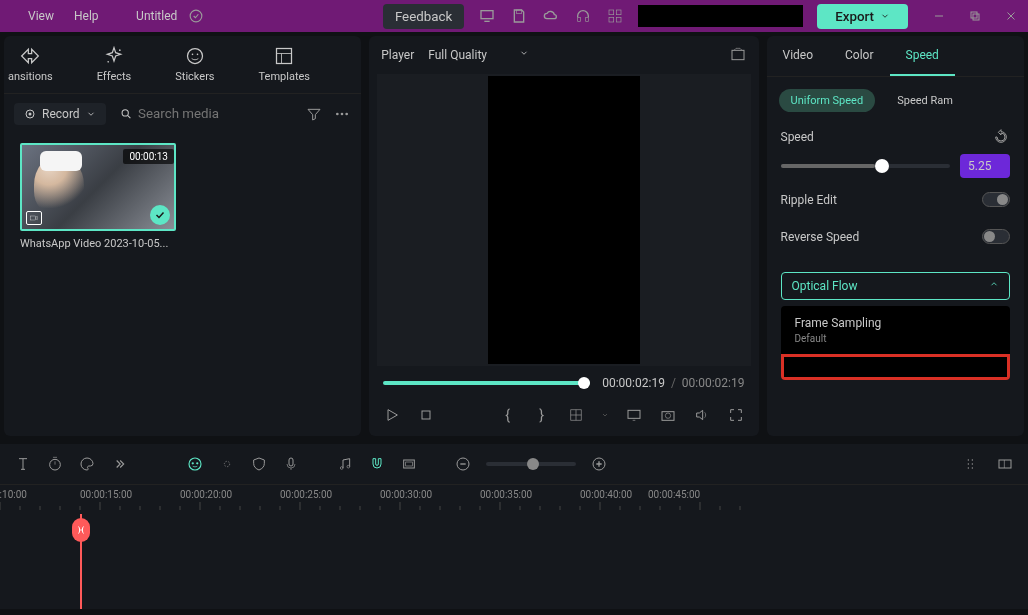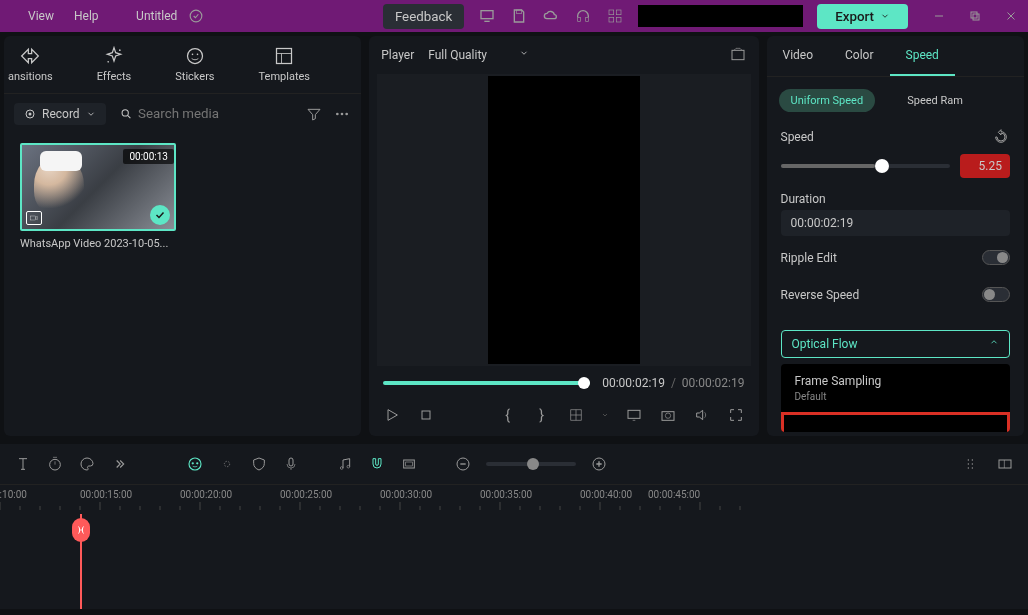--- a/index.html
+++ b/index.html
@@ -39,30 +39,30 @@
 .scrub-track{flex:1;height:4px;background:#5de6c5;border-radius:2px;position:relative}
 .scrub-thumb{position:absolute;right:0;top:-4px;width:12px;height:12px;background:#fff;border-radius:50%}
 .timecode{font-size:12px;color:#c8c8c8}
 .timecode .sep{color:#666;margin:0 6px}
 .player-ctrls{display:flex;align-items:center;padding:6px 14px 12px;gap:16px}
 .player-ctrls .spacer{flex:1}
 .right-panel{width:258px;background:#15181d;border-radius:6px;display:flex;flex-direction:column;padding-bottom:4px}
 .rtabs{display:flex;border-bottom:1px solid #222}
 .rtab{padding:12px 16px;cursor:pointer;color:#c8c8c8}
 .rtab.active{color:#5de6c5;border-bottom:2px solid #5de6c5}
-.subtabs{display:flex;gap:20px;padding:12px}
+.subtabs{display:flex;gap:10px;padding:12px}
 .pill{padding:5px 12px;border-radius:12px;cursor:pointer;font-size:11px}
 .pill.active{background:#2a4a42;color:#5de6c5}
 .section{padding:4px 14px 10px}
 .sec-row{display:flex;align-items:center;justify-content:space-between;margin-bottom:8px}
 .slider-row{display:flex;align-items:center;gap:10px}
 .hslider{flex:1;height:4px;background:#2a2e35;border-radius:2px;position:relative}
 .hslider-fill{position:absolute;left:0;top:0;height:4px;background:#666;border-radius:2px}
 .hslider-thumb{position:absolute;top:-5px;width:14px;height:14px;background:#fff;border-radius:50%}
-.val-box{width:50px;background:#b91c1c;padding:5px 8px;border-radius:4px;text-align:right}
+.val-box{width:50px;background:#6d28d9;padding:5px 8px;border-radius:4px;text-align:left}
 .dur-box{width:100%;background:#1e2228;padding:6px 10px;border-radius:4px;margin-top:4px}
 .toggle{width:28px;height:15px;background:#2a2e35;border-radius:8px;position:relative;cursor:pointer;border:1px solid #555}
 .toggle::after{content:"";position:absolute;width:11px;height:11px;background:#888;border-radius:50%;top:1px;left:1px}
 .toggle.right::after{left:auto;right:1px}
 .dropdown{width:100%;border:1px solid #5de6c5;border-radius:4px;padding:6px 10px;display:flex;justify-content:space-between;align-items:flex-start;cursor:pointer;margin-top:6px;color:#5de6c5}
 .dd-menu{margin:4px 14px 0;background:#000000;border-radius:4px;overflow:hidden}
 .dd-item{padding:10px 14px;cursor:pointer}
 .dd-item.highlight{border:3px solid #d93025}
 .dd-sub{color:#888;font-size:10px;margin-top:3px}
 .timeline-bar{height:40px;background:#15181d;display:flex;align-items:center;padding:0 14px;gap:14px;margin-top:4px}
@@ -340,24 +340,20 @@
             </svg>
           </span>
       </div>
       <div class="slider-row">
         <div class="hslider">
             <div class="hslider-fill" style="width:56%"></div>
             <div class="hslider-thumb" style="left:56%"></div>
           </div>
         <div class="val-box">5.25</div>
       </div>
-    </div>
-    <div class="section">
-      <div>Duration</div>
-      <div class="dur-box">00:00:02:19</div>
     </div>
     <div class="section">
       <div class="sec-row">
           <span>Ripple Edit</span>
           <div class="toggle right"></div>
         </div>
     </div>
     <div class="section">
       <div class="sec-row">
           <span>Reverse Speed</span>

